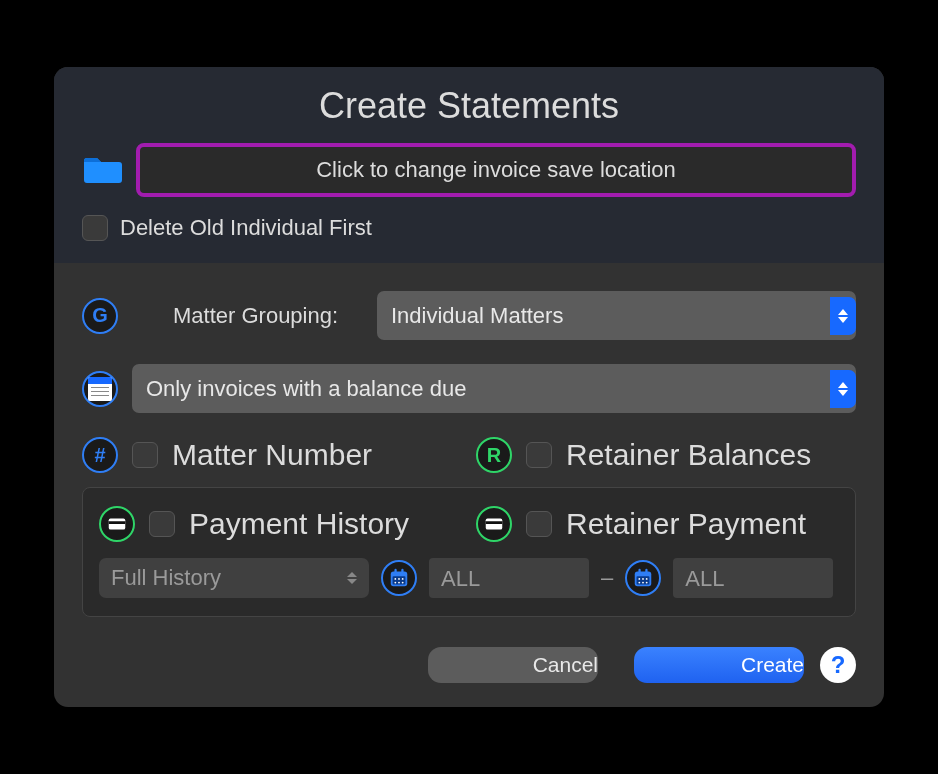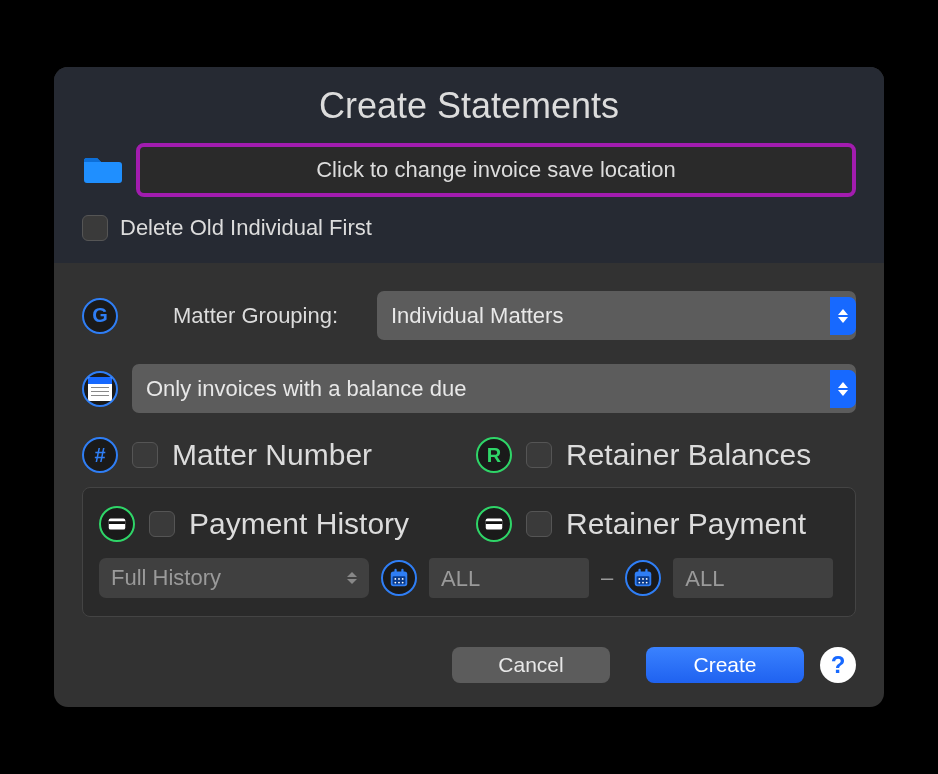--- a/index.html
+++ b/index.html
@@ -220,23 +220,23 @@
   .footer {
     display: flex;
     align-items: center;
     justify-content: flex-end;
     gap: 16px;
     margin-top: 30px;
   }
   .btn {
     font-size: 21px;
     padding: 6px 0;
-    border-radius: 8px;
-    width: 158px;
-    text-align: center;
+    border-radius: 13px;
+    width: 170px;
+    text-align: right;
     cursor: pointer;
     border: none;
   }
   .btn-cancel { background: #5c5c5c; color: #e8e8e8; }
   .btn-create {
     background: linear-gradient(#3a82ff, #1f62f0);
     color: #fff;
     margin-left: 20px;
   }
   .help {

